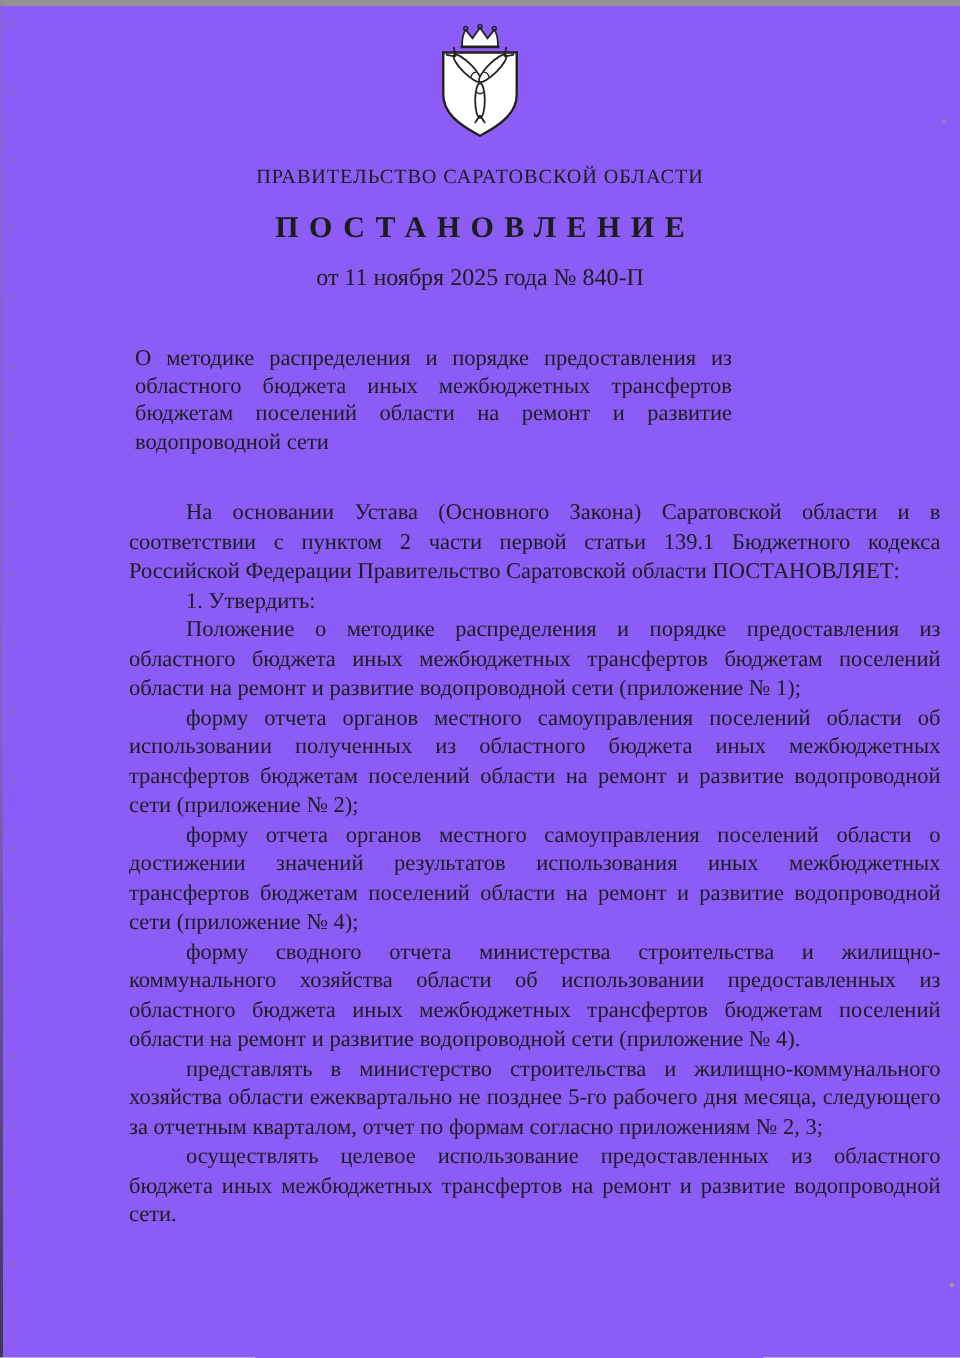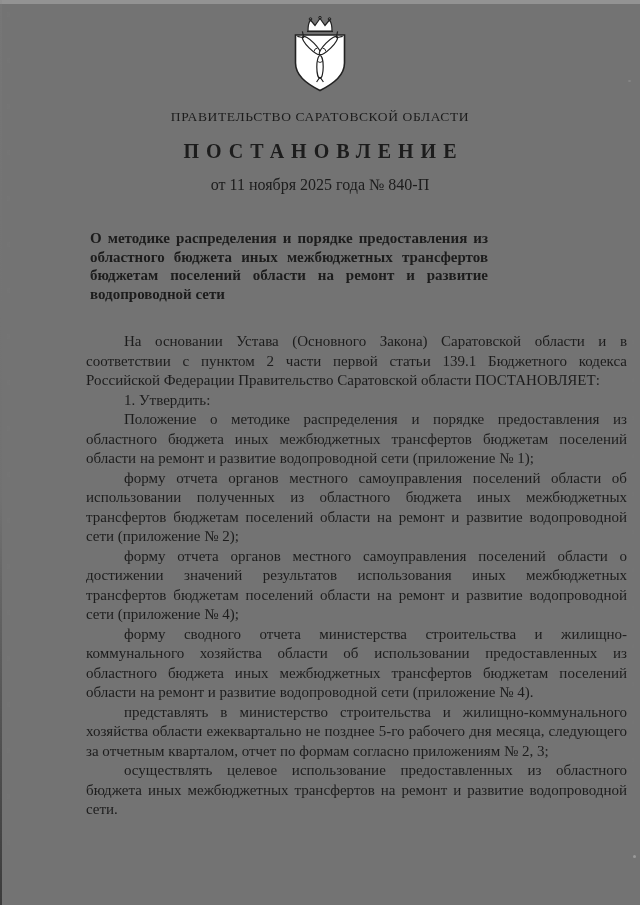--- a/index.html
+++ b/index.html
@@ -1,20 +1,20 @@
 <!DOCTYPE html>
 <html lang="ru"><head>
 <meta charset="utf-8">
 <style>
   html,body{margin:0;padding:0;background:#e8e8e8;}
   .page{
     position:relative;
     width:640px;height:905px;
     margin:0 auto;
-    background:#737373;
+    background:#8b5cf6;
     font-family:"Liberation Serif", serif;
     color:#1c1c1c;
     overflow:hidden;
   }
   
   .scan-top-edge{position:absolute;top:0;left:0;width:640px;height:4px;background:#939393;}
   .scan-left-line{position:absolute;left:0;top:0;bottom:0;width:2px;
     background:linear-gradient(180deg, rgba(130,130,130,.20) 0%, rgba(110,110,110,.35) 55%, rgba(50,50,50,.85) 100%);}
   .scan-left-marks{position:absolute;left:7px;top:12px;height:840px;width:3px;opacity:.45;
     background:repeating-linear-gradient(180deg, rgba(120,120,120,.5) 0 5px, transparent 5px 46px);}
@@ -27,21 +27,21 @@
   .header{padding-top:16px;text-align:center;}
   .emblem{display:inline-block;line-height:0;}
   .authority{margin-top:11px;font-size:13.5px;letter-spacing:.6px;white-space:nowrap;}
   .doctype{margin-top:15px;font-size:20px;font-weight:bold;letter-spacing:7px;white-space:nowrap;text-indent:7px;}
   .dateline{margin-top:13px;font-size:16px;white-space:nowrap;}
   .place{margin-top:13px;font-size:11.5px;}
 
   .doc-title{
     margin:35px 0 0 90px;
     width:398px;
-    font-size:15px;font-weight:bold;
+    font-size:15px;font-weight:normal;
     line-height:18.6px;
     text-align:justify;
   }
   .doc-body{
     margin:29px 0 0 86px;
     width:541px;
     font-size:15px;
     line-height:19.5px;
     text-align:justify;
   }

